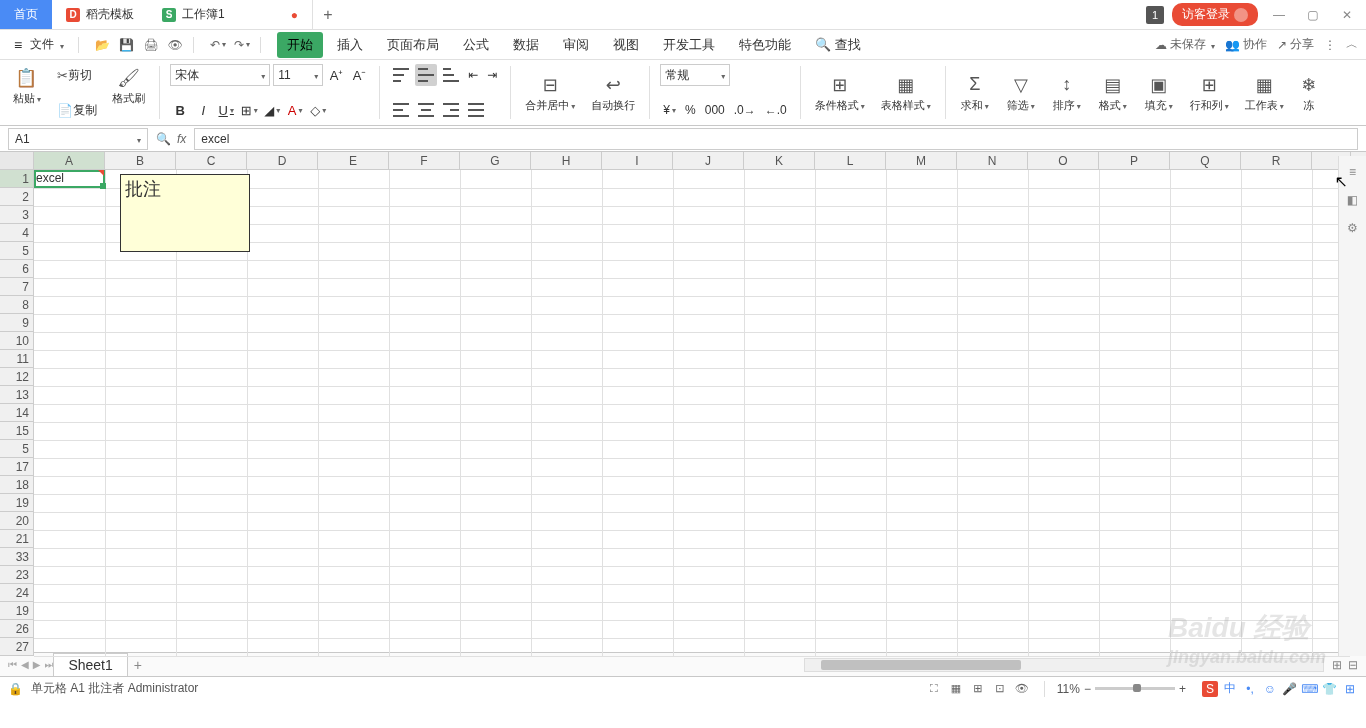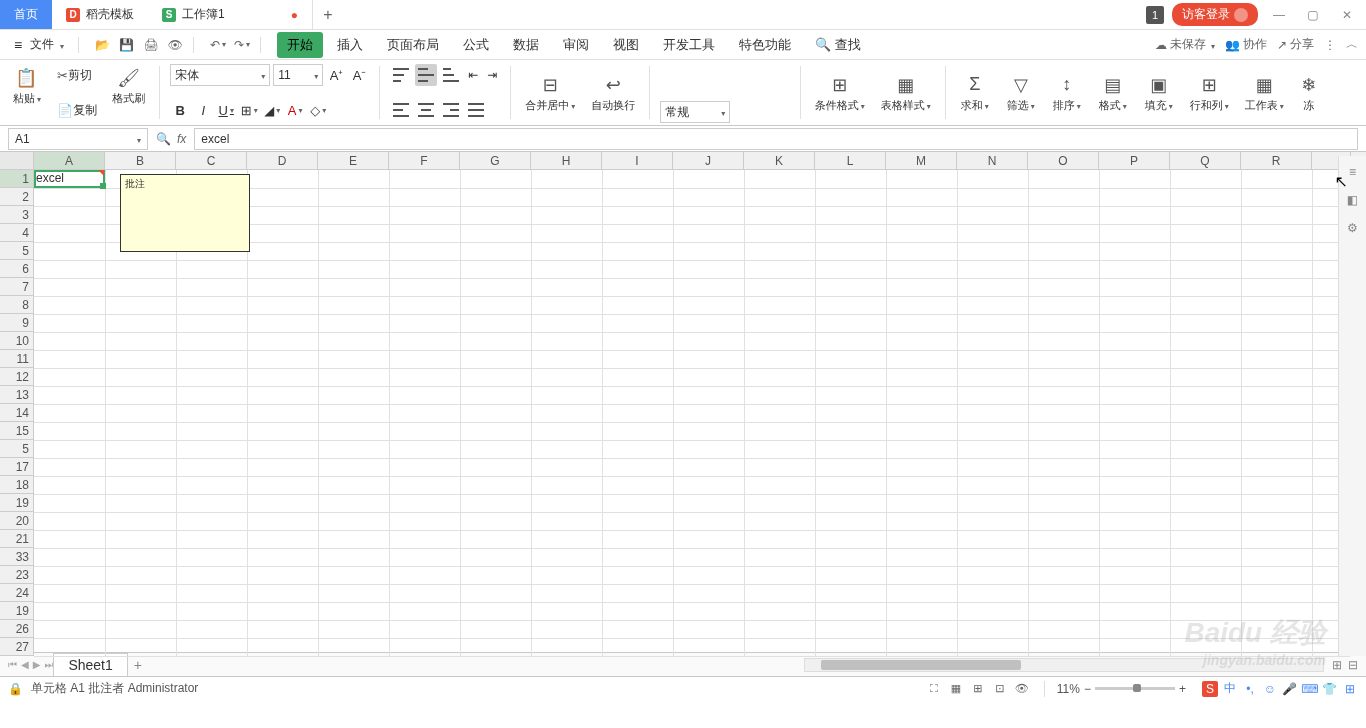--- a/index.html
+++ b/index.html
@@ -52,21 +52,21 @@
 .combo { height: 22px; border: 1px solid #ccc; display: flex; align-items: center; padding: 0 4px; background: #fff; font-size: 12px; }
 .combo .drop { margin-left: auto; }
 .font-combo { width: 100px; }
 .size-combo { width: 50px; }
 .txtbtn { font-size: 13px; width: 20px; height: 22px; display: flex; align-items: center; justify-content: center; cursor: pointer; }
 .bold { font-weight: bold; }
 .italic { font-style: italic; }
 .underline { text-decoration: underline; }
 .align-ic { width: 16px; height: 14px; display: flex; flex-direction: column; justify-content: space-between; }
 .align-ic span { height: 2px; background: #555; }
-.num-combo { width: 70px; margin-top: 37px; }
+.num-combo { width: 70px; }
 .active-bg { background: #d0d0d0; border-radius: 2px; }
 
 
 .formula-bar { height: 26px; border-bottom: 1px solid #c8c8c8; display: flex; align-items: center; padding: 2px 8px; gap: 8px; }
 .name-box { width: 140px; height: 22px; border: 1px solid #ccc; display: flex; align-items: center; padding: 0 6px; background: #fff; }
 .name-box .drop { margin-left: auto; }
 .fx-btns { display: flex; gap: 6px; color: #666; }
 .fx-input { flex: 1; height: 22px; border: 1px solid #ccc; padding: 0 6px; display: flex; align-items: center; background: #fff; font-family: Arial; }
 
 
@@ -79,21 +79,21 @@
 .rowhdr { height: 18px; border-bottom: 1px solid #ccc; display: flex; align-items: center; justify-content: flex-end; padding-right: 4px; font-size: 12px; color: #555; }
 .rowhdr.sel { background: #d0e0d0; }
 .cells { position: relative; flex: 1; }
 .cell-grid { position: absolute; inset: 0; }
 .gl-v { position: absolute; top: 0; bottom: 0; width: 1px; background: #e0e0e0; }
 .gl-h { position: absolute; left: 0; right: 0; height: 1px; background: #e0e0e0; }
 .cell-sel { position: absolute; left: 0; top: 0; width: 71px; height: 18px; border: 2px solid #3ba864; background: #fff; z-index: 2; }
 .cell-sel::after { content: ""; position: absolute; right: -3px; bottom: -3px; width: 6px; height: 6px; background: #3ba864; }
 .cell-val { position: absolute; left: 2px; top: 1px; font-size: 12px; font-family: Arial; z-index: 3; }
 .comment-ind { position: absolute; left: 64px; top: 0; width: 0; height: 0; border-left: 6px solid transparent; border-top: 6px solid #e94b35; z-index: 4; }
-.comment-box { position: absolute; left: 86px; top: 4px; width: 130px; height: 78px; background: #ffffd8; border: 1px solid #333; z-index: 5; padding: 2px 4px; font-size: 10px; }
+.comment-box { position: absolute; left: 86px; top: 4px; width: 130px; height: 78px; background: #ffffd8; border: 1px solid #333; z-index: 5; padding: 2px 4px; font-size: 18px; }
 .vscroll { width: 16px; background: #f0f0f0; border-left: 1px solid #ccc; position: relative; }
 .vscroll-thumb { position: absolute; top: 14px; left: 2px; right: 2px; height: 40px; background: #c0c0c0; border-radius: 2px; }
 .vscroll-arr { position: absolute; left: 0; right: 0; height: 12px; display: flex; align-items: center; justify-content: center; font-size: 8px; color: #666; }
 
 
 .sidepanel { position: absolute; right: 0; top: 156px; width: 28px; height: 500px; background: #f5f5f5; border-left: 1px solid #ddd; display: flex; flex-direction: column; align-items: center; gap: 8px; padding-top: 6px; }
 .sp-btn { width: 20px; height: 20px; display: flex; align-items: center; justify-content: center; color: #888; cursor: pointer; font-size: 12px; }
 
 
 .sheetbar { height: 24px; border-top: 1px solid #c8c8c8; display: flex; align-items: center; padding: 0 8px; background: #fafafa; }
@@ -111,21 +111,21 @@
 .view-btns { display: flex; gap: 2px; }
 .view-btn { width: 20px; height: 18px; display: flex; align-items: center; justify-content: center; color: #666; cursor: pointer; font-size: 11px; }
 .zoom { display: flex; align-items: center; gap: 4px; }
 .zoom-slider { width: 80px; height: 3px; background: #ccc; position: relative; }
 .zoom-slider::after { content: ""; position: absolute; left: 38px; top: -3px; width: 8px; height: 8px; background: #888; border-radius: 2px; }
 .tray { display: flex; gap: 4px; margin-left: 8px; }
 .tray-ic { width: 16px; height: 16px; display: flex; align-items: center; justify-content: center; font-size: 12px; }
 
 
 .watermark { position: absolute; right: 40px; bottom: 60px; font-size: 28px; color: rgba(150,150,150,.25); font-weight: bold; pointer-events: none; font-style: italic; z-index: 10; }
-.watermark small { display: block; font-size: 14px; text-align: right; }
+.watermark small { display: block; font-size: 18px; text-align: right; }
 
 
 .cursor { position: absolute; right: 18px; top: 172px; font-size: 16px; color: #000; pointer-events: none; z-index: 20; }
 </style>
 </head>
 <body>
 
 <div class="titlebar">
   <div class="tab home">首页</div>
   <div class="tab docer">

